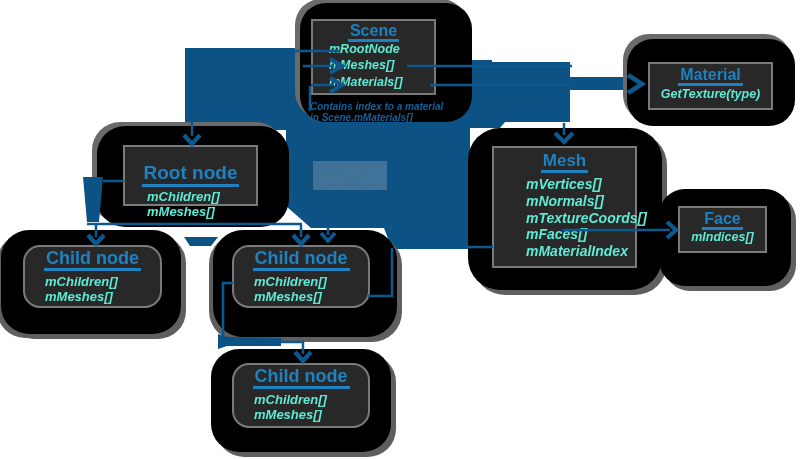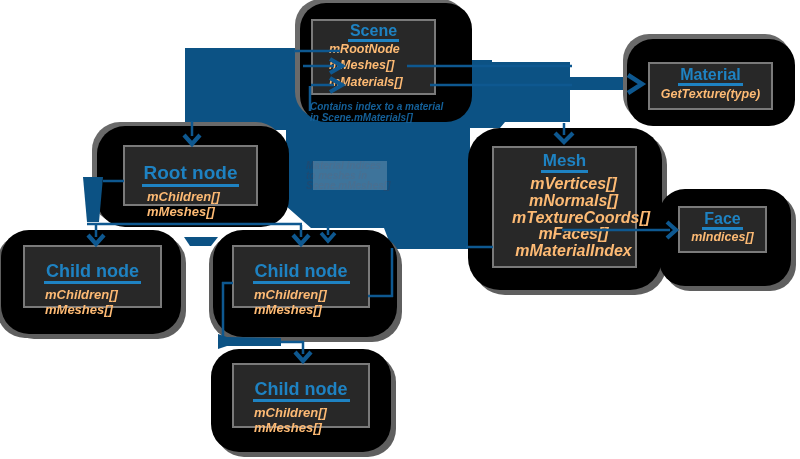--- a/index.html
+++ b/index.html
@@ -14,47 +14,47 @@
   .blob.sh-both{box-shadow:5px 5px 0 #5f5f5f,-4px 4px 0 #5f5f5f;}
   .dbox{
     position:absolute;background:#282828;border:2px solid #7a7a7a;box-sizing:border-box;
     color:#dcdcdc;
   }
   .trow{text-align:center;}
   .title{
     display:inline-block;font-weight:bold;color:#1e82c2;
     border-bottom:3px solid #1e82c2;padding:0 2px 0;line-height:1.08;
   }
-  .member{font-weight:bold;font-style:italic;color:#fdba74;text-align:left;}
+  .member{font-weight:bold;font-style:italic;color:#5eead4;text-align:left;}
   .member.center{text-align:center;}
   
   #box-scene{left:311px;top:19px;width:125px;height:76px;padding-top:1px;}
   #box-scene .title{font-size:16px;}
   #box-scene .member{font-size:12.5px;line-height:15.5px;padding-left:16px;}
   #box-scene .member.gap{margin-top:2px;font-style:italic;}
   
   #box-material{left:648px;top:62px;width:125px;height:48px;padding-top:2px;}
   #box-material .title{font-size:16px;}
   #box-material .member{font-size:12.5px;line-height:16px;}
   
   #box-root{left:123px;top:145px;width:135px;height:61px;padding-top:16px;}
   #box-root .title{font-size:19px;}
   #box-root .member{font-size:13px;line-height:15px;padding-left:22px;}
   #box-root .members{margin-top:2px;}
   
   #box-mesh{left:492px;top:146px;width:145px;height:122px;padding-top:4px;}
   #box-mesh .title{font-size:17px;}
-  #box-mesh .member{font-size:16px;line-height:16.6px;padding-left:18px;text-align:center;}
+  #box-mesh .member{font-size:14px;line-height:16.6px;padding-left:32px;}
   #box-mesh .members{margin-top:3px;}
   
   #box-face{left:678px;top:206px;width:89px;height:47px;padding-top:2px;}
   #box-face .title{font-size:16px;}
   #box-face .member{font-size:12.5px;line-height:15px;}
   
-  .childbox{width:138px;height:63px;padding-top:15px;}
+  .childbox{width:138px;height:63px;padding-top:2px;border-radius:17px;}
   .childbox .title{font-size:18px;}
   .childbox .member{font-size:13px;line-height:15px;padding-left:20px;}
   .childbox .members{margin-top:3px;}
   #box-child1{left:23px;top:245px;width:139px;}
   #box-child2{left:232px;top:245px;}
   #box-child3{left:232px;top:363px;height:65px;}
   
   .note{position:absolute;font-weight:bold;font-style:italic;font-size:10px;}
   #note-material{left:310px;top:102px;color:#146099;line-height:10.5px;}
   #note-mesh{left:306px;top:161px;color:#1d4b74;line-height:9.8px;}

